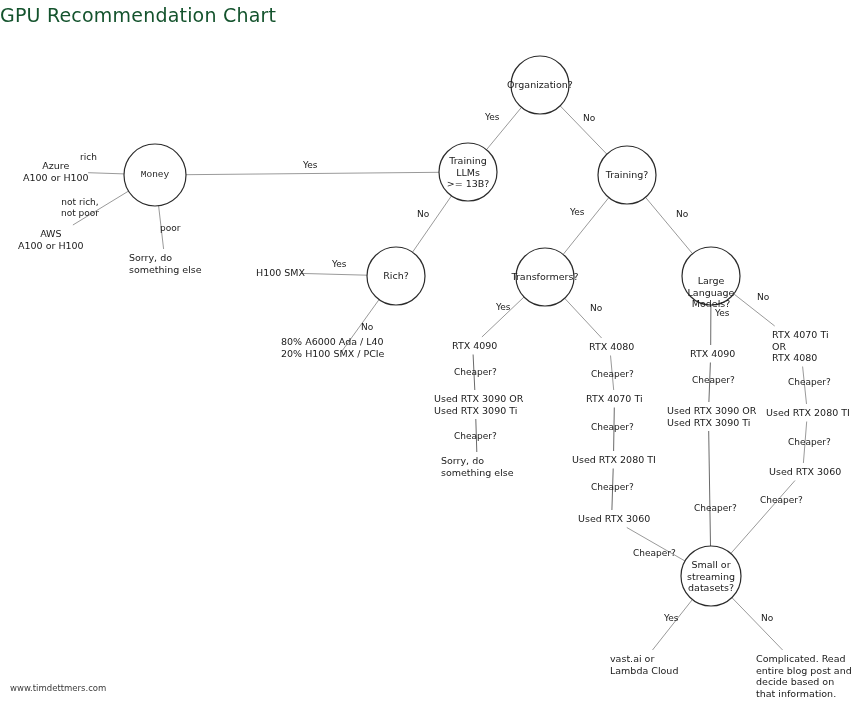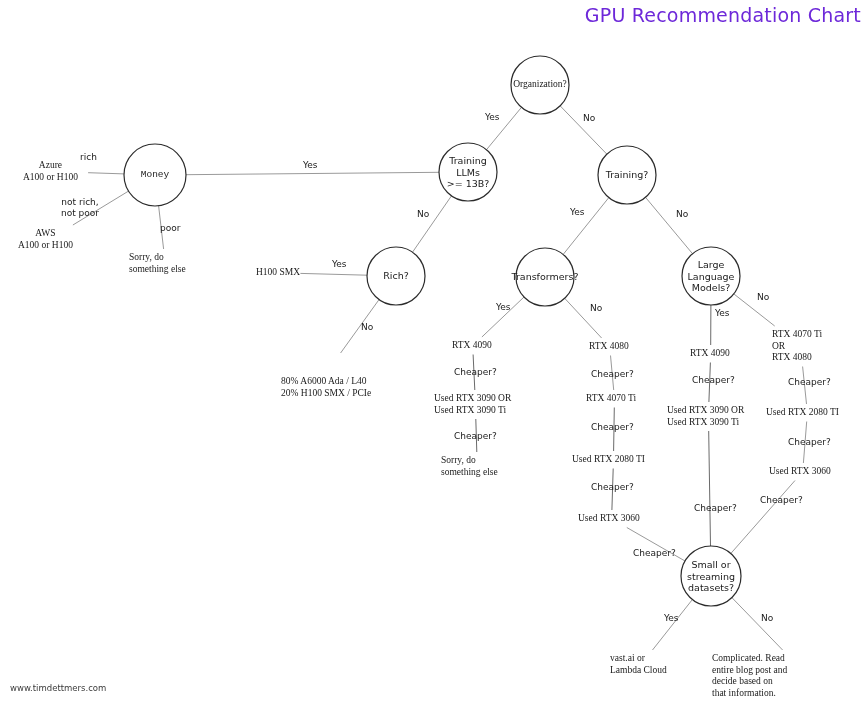--- a/index.html
+++ b/index.html
@@ -37,23 +37,23 @@
   .node-circle {
     fill: #ffffff;
     stroke: #2b2b2b;
     stroke-width: 1.2;
   }
   .chart-title {
     position: absolute;
     left: 0;
     top: 4px;
     width: 861px;
-    text-align: right;
+    text-align: left;
     font-size: 19px;
-    color: #6d28d9;
+    color: #14532d;
     letter-spacing: 0.2px;
   }
   .node-label {
     position: absolute;
     text-align: center;
     font-size: 9.5px;
     line-height: 11.5px;
     color: #1a1a1a;
     white-space: pre;
     pointer-events: none;
@@ -64,21 +64,20 @@
     line-height: 11px;
     color: #1a1a1a;
     white-space: pre;
   }
   .leaf-label {
     position: absolute;
     font-size: 9.5px;
     line-height: 11.5px;
     color: #1a1a1a;
     white-space: pre;
-    font-family: Liberation Serif, serif;
   }
   .footer-url {
     position: absolute;
     left: 10px;
     top: 683px;
     font-size: 8.5px;
     color: #3a3a3a;
   }
   .ctr { transform: translate(-50%, -50%); }
 </style>
@@ -127,62 +126,62 @@
         <circle cx="627" cy="175" r="29" class="node-circle"></circle>
         <circle cx="396" cy="276" r="29" class="node-circle"></circle>
         <circle cx="545" cy="277" r="29" class="node-circle"></circle>
         <circle cx="711" cy="276" r="29" class="node-circle"></circle>
         <circle cx="711" cy="576" r="30" class="node-circle"></circle>
       </g>
   </svg>
 
   <div id="labels-layer">
       <div class="node-label ctr" style="left: 155px; top: 175px; font-family: Liberation Mono, monospace;">Money</div>
-      <div class="node-label ctr" style="left: 540px; top: 85px; font-family: Liberation Serif, serif;">Organization?</div>
+      <div class="node-label ctr" style="left: 540px; top: 85px;">Organization?</div>
       <div class="node-label ctr" style="left: 468px; top: 172px;">Training
 LLMs
 &gt;= 13B?</div>
       <div class="node-label ctr" style="left: 627px; top: 175px;">Training?</div>
       <div class="node-label ctr" style="left: 396px; top: 276px;">Rich?</div>
       <div class="node-label ctr" style="left: 545px; top: 277px;">Transformers?</div>
-      <div class="node-label ctr" style="left: 711px; top: 276px; text-align: center;">Large
+      <div class="node-label ctr" style="left: 711px; top: 292px; text-align: center;">Large
 Language
 Models?</div>
       <div class="node-label ctr" style="left: 711px; top: 576px;">Small or
 streaming
 datasets?</div>
       <div class="leaf-label" style="left: 23px; top: 160px; text-align: center;">Azure
 A100 or H100</div>
       <div class="leaf-label" style="left: 18px; top: 228px; text-align: center;">AWS
 A100 or H100</div>
       <div class="leaf-label" style="left: 129px; top: 252px;">Sorry, do
 something else</div>
       <div class="leaf-label" style="left: 256px; top: 267px;">H100 SMX</div>
-      <div class="leaf-label" style="left: 281px; top: 376px;">80% A6000 Ada / L40
+      <div class="leaf-label" style="left: 281px; top: 336px;">80% A6000 Ada / L40
 20% H100 SMX / PCIe</div>
       <div class="leaf-label" style="left: 452px; top: 340px;">RTX 4090</div>
       <div class="leaf-label" style="left: 434px; top: 393px;">Used RTX 3090 OR
 Used RTX 3090 Ti</div>
       <div class="leaf-label" style="left: 441px; top: 455px;">Sorry, do
 something else</div>
       <div class="leaf-label" style="left: 589px; top: 341px;">RTX 4080</div>
       <div class="leaf-label" style="left: 586px; top: 393px;">RTX 4070 Ti</div>
       <div class="leaf-label" style="left: 572px; top: 454px;">Used RTX 2080 TI</div>
       <div class="leaf-label" style="left: 578px; top: 513px;">Used RTX 3060</div>
       <div class="leaf-label" style="left: 690px; top: 348px;">RTX 4090</div>
       <div class="leaf-label" style="left: 667px; top: 405px;">Used RTX 3090 OR
 Used RTX 3090 Ti</div>
       <div class="leaf-label" style="left: 772px; top: 329px;">RTX 4070 Ti
 OR
 RTX 4080</div>
       <div class="leaf-label" style="left: 766px; top: 407px;">Used RTX 2080 TI</div>
       <div class="leaf-label" style="left: 769px; top: 466px;">Used RTX 3060</div>
       <div class="leaf-label" style="left: 610px; top: 653px;">vast.ai or
 Lambda Cloud</div>
-      <div class="leaf-label" style="left: 712px; top: 653px;">Complicated. Read
+      <div class="leaf-label" style="left: 756px; top: 653px;">Complicated. Read
 entire blog post and
 decide based on
 that information.</div>
       <div class="edge-label" style="left: 80px; top: 152px;">rich</div>
       <div class="edge-label" style="left: 61px; top: 197px; text-align: center;">not rich,
 not poor</div>
       <div class="edge-label" style="left: 160px; top: 223px;">poor</div>
       <div class="edge-label" style="left: 303px; top: 160px;">Yes</div>
       <div class="edge-label" style="left: 485px; top: 112px;">Yes</div>
       <div class="edge-label" style="left: 583px; top: 113px;">No</div>

